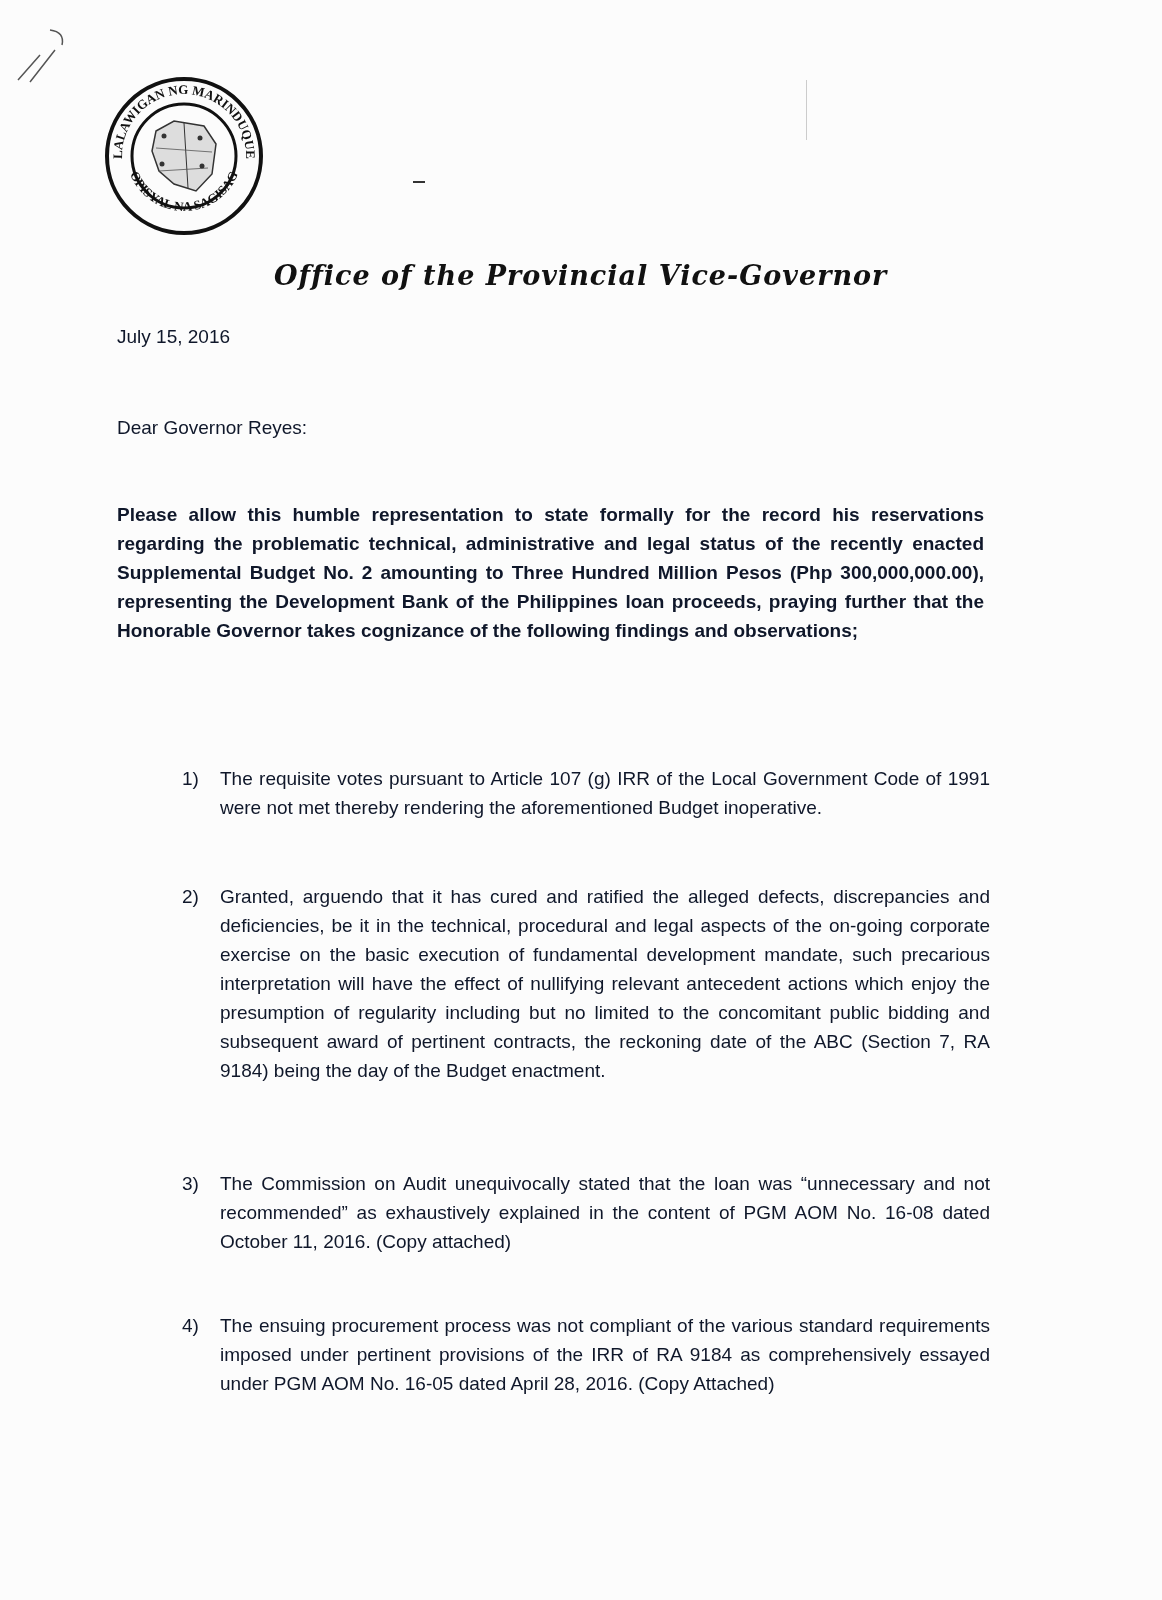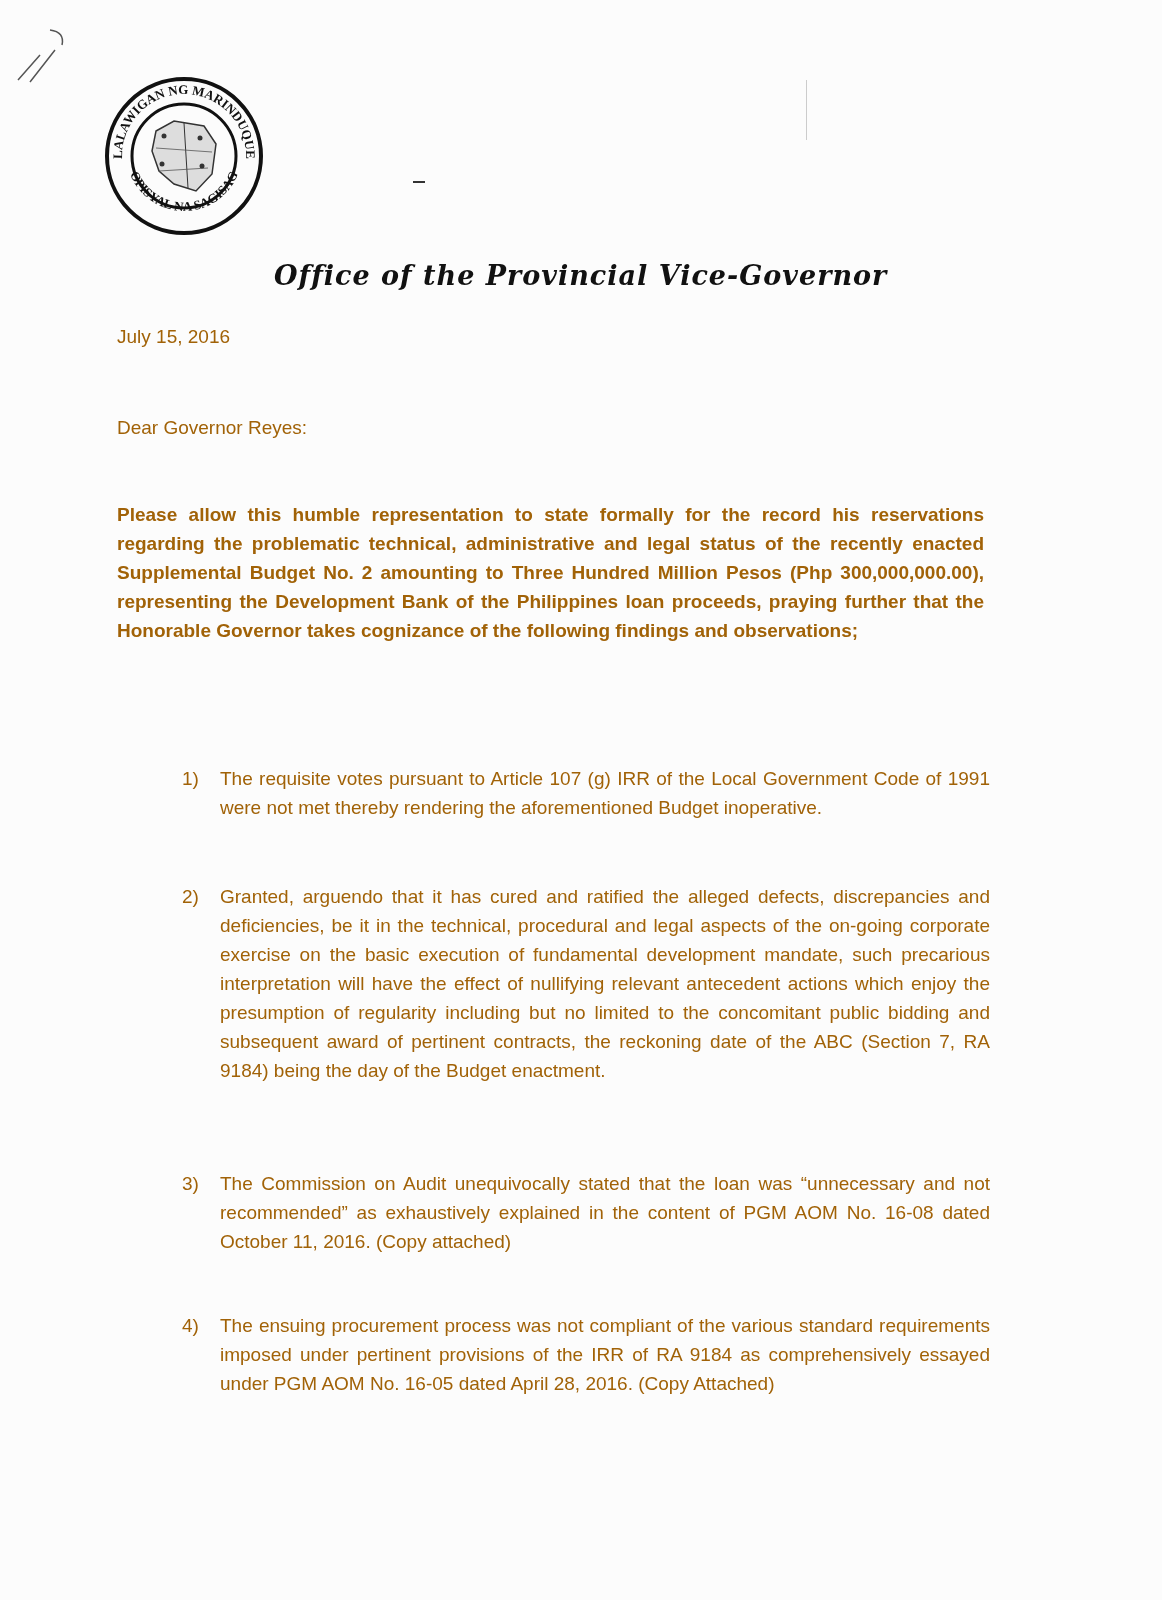--- a/index.html
+++ b/index.html
@@ -8,21 +8,21 @@
       color: #111; font-family: "Liberation Sans", sans-serif;
     }
     .page { position: absolute; inset: 0; background: #fcfcfc; }
     .seal { position: absolute; left: 104px; top: 76px; width: 160px; height: 160px; }
     .header { position: absolute; left: 330px; top: 72px; width: 420px; text-align: center;
       font-family: "Liberation Serif", serif; font-style: italic; font-weight: bold; font-size: 21px; line-height: 27px; }
     .header div { white-space: nowrap; }
     .dash { position: absolute; left: 413px; top: 181px; width: 12px; height: 2px; background: #333; }
     .office { position: absolute; left: 274px; top: 212px; font-family: "DejaVu Serif", serif; font-style: italic; font-weight: bold;
       font-size: 27px; letter-spacing: 1px; white-space: nowrap; margin-top: 48px; }
-    .text { font-family: "Liberation Sans", sans-serif; font-size: 19px; color: #a16207; }
+    .text { font-family: "Liberation Sans", sans-serif; font-size: 19px; color: #0f172a; }
     .date { position: absolute; left: 117px; top: 326px; }
     .salutation { position: absolute; left: 117px; top: 417px; }
     .intro { position: absolute; left: 117px; top: 500px; width: 867px; line-height: 29px; text-align: justify; font-weight: bold; }
     .items { position: absolute; left: 182px; top: 764px; width: 808px; }
     .item { display: flex; line-height: 29px; text-align: justify; }
     .item .num { width: 38px; flex: none; }
     .item .body { flex: 1; }
     .item1 { position: absolute; top: 0; left: 0; right: 0; }
     .item2 { position: absolute; top: 118px; left: 0; right: 0; }
     .item3 { position: absolute; top: 405px; left: 0; right: 0; }

